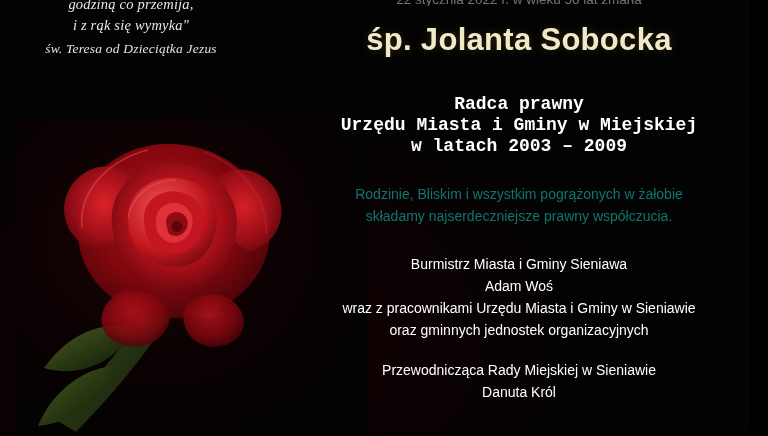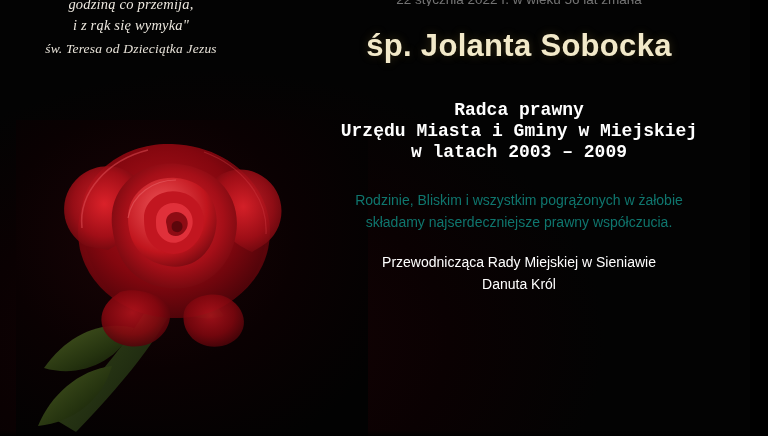--- a/index.html
+++ b/index.html
@@ -77,21 +77,21 @@
   .date-line {
     font-family: "Liberation Sans", sans-serif;
     font-size: 13.5px;
     color: #cfcfcf;
     opacity: 0.55;
     white-space: nowrap;
     height: 14px;
     overflow: hidden;
   }
   .name {
-    margin-top: 22px;
+    margin-top: 16px;
     font-family: "Liberation Sans", sans-serif;
     font-size: 31px;
     font-weight: bold;
     color: #f2e9c9;
     letter-spacing: 0.3px;
     text-shadow: 0 0 10px rgba(180,150,60,0.25);
   }
   .role-block {
     margin-top: 36px;
     font-size: 18px;
@@ -217,20 +217,26 @@
       <div>Radca prawny</div>
       <div>Urzędu Miasta i Gminy w Miejskiej</div>
       <div>w latach 2003 – 2009</div>
     </div>
 
     <div class="condolence">
       <div>Rodzinie, Bliskim i wszystkim pogrążonych w żałobie</div>
       <div>składamy najserdeczniejsze prawny współczucia.</div>
     </div>
 
+    <div class="signature">
+      <div>Burmistrz Miasta i Gminy Sieniawa</div>
+      <div class="sig-name">Adam Woś</div>
+      <div>wraz z pracownikami Urzędu Miasta i Gminy w Sieniawie</div>
+      <div>oraz gminnych jednostek organizacyjnych</div>
+    </div>
 
     <div class="signature2">
       <div>Przewodnicząca Rady Miejskiej w Sieniawie</div>
       <div>Danuta Król</div>
     </div>
   </div>
 
   <div class="right-edge"></div>
   <div class="clip-fade"></div>
 

